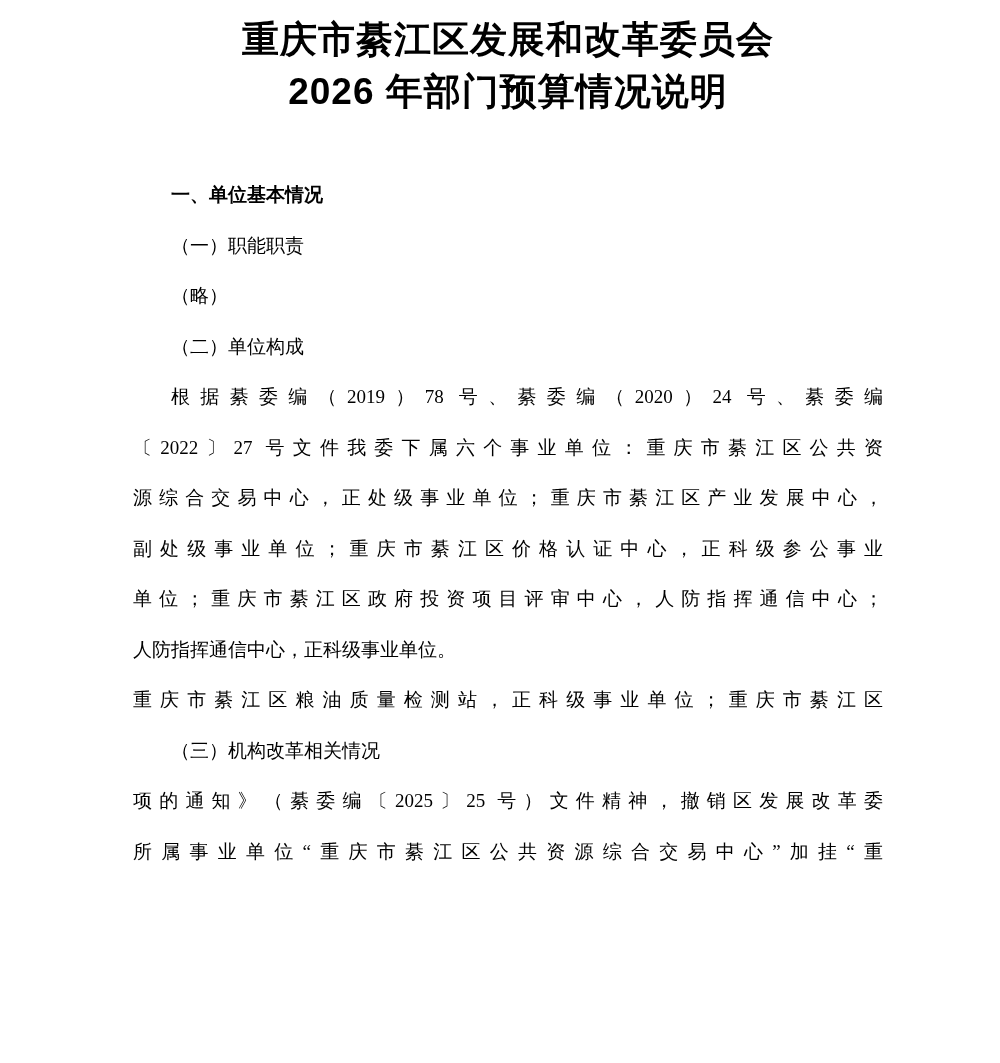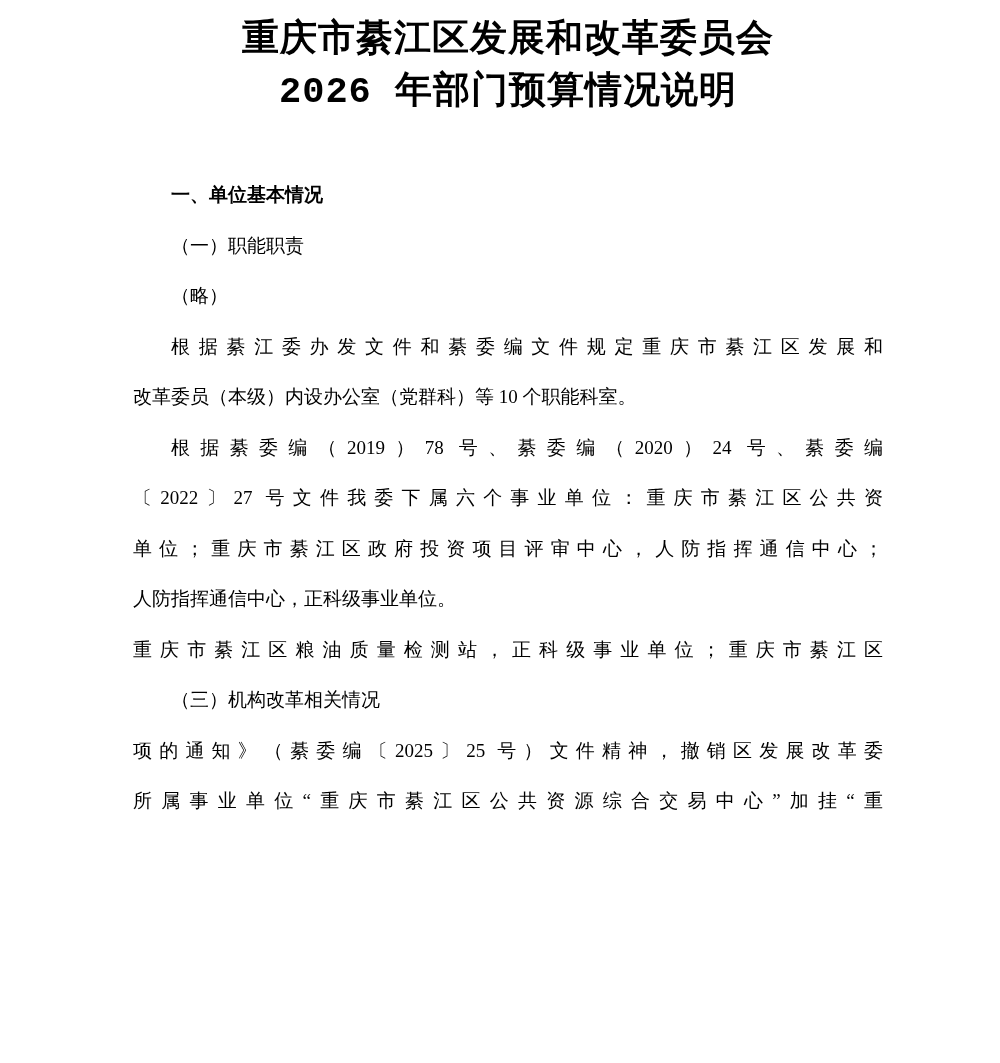--- a/index.html
+++ b/index.html
@@ -16,21 +16,21 @@
     color: #000000;
     font-family: "Liberation Serif", "DejaVu Serif", serif;
   }
   .title-block {
     text-align: center;
   }
   .title-line {
     font-size: 37px;
     font-weight: bold;
     line-height: 52px;
-    font-family: Liberation Mono, monospace;
+    font-family: Liberation Sans, sans-serif;
     letter-spacing: 1px;
     white-space: nowrap;
   }
   .line {
     height: 50.5px;
     line-height: 50.5px;
     font-size: 19px;
     white-space: nowrap;
     overflow: visible;
   }
@@ -69,29 +69,28 @@
     <div class="title-line">重庆市綦江区发展和改革委员会</div>
     <div class="title-line">2026 年部门预算情况说明</div>
   </div>
 
   <div class="line h1">一、单位基本情况</div>
 
   <div class="line sub">（一）职能职责</div>
 
   <div class="line sub">（略）</div>
 
+  <div class="line sub">（二）单位构成</div>
 
-  <div>
-    <div class="line body-first">根据綦江委办发文件和綦委编文件规定重庆市綦江区发展和</div>
-    <div class="line body-last">改革委员（本级）内设办公室（党群科）等 10 个职能科室。</div>
-  </div>
 
   <div>
     <div class="line body-first">根据綦委编（2019）78 号、綦委编（2020）24 号、綦委编</div>
     <div class="line body-cont">〔2022〕27 号文件我委下属六个事业单位：重庆市綦江区公共资</div>
+    <div class="line body-cont">源综合交易中心，正处级事业单位；重庆市綦江区产业发展中心，</div>
+    <div class="line body-cont">副处级事业单位；重庆市綦江区价格认证中心，正科级参公事业</div>
     <div class="line body-cont">单位；重庆市綦江区政府投资项目评审中心，人防指挥通信中心；</div>
     <div class="line body-last">人防指挥通信中心，正科级事业单位。</div>
     <div class="line body-cont">重庆市綦江区粮油质量检测站，正科级事业单位；重庆市綦江区</div>
   </div>
 
   <div class="line sub">（三）机构改革相关情况</div>
 
   <div>
     <div class="line body-cont">项的通知》（綦委编〔2025〕25 号）文件精神，撤销区发展改革委</div>
     <div class="line body-cont">所属事业单位“重庆市綦江区公共资源综合交易中心”加挂“重</div>

